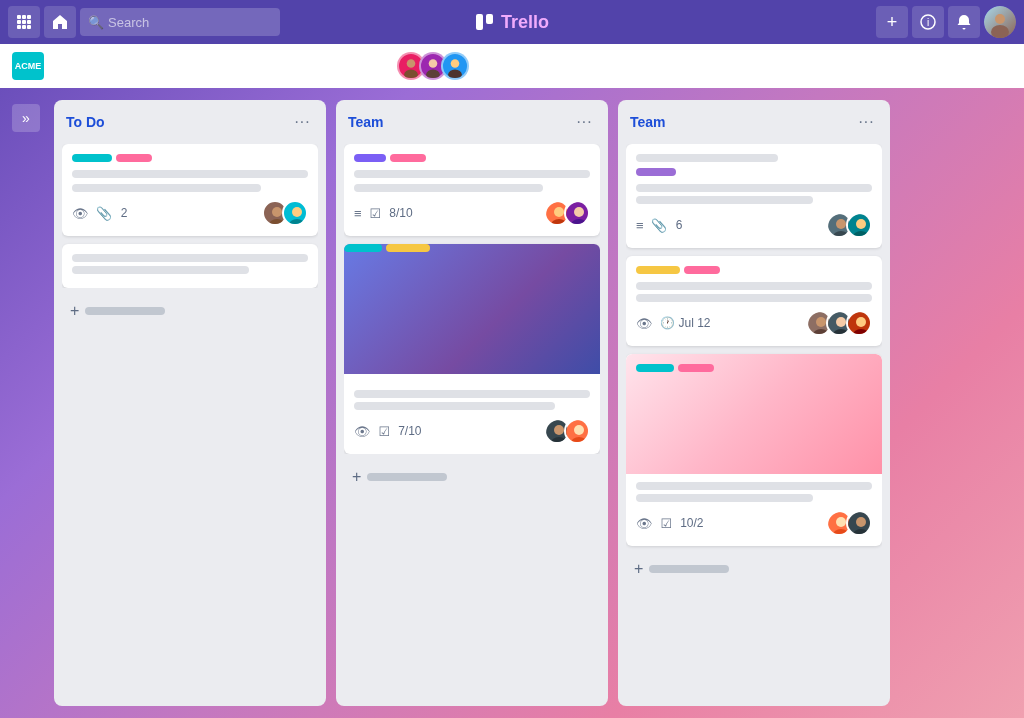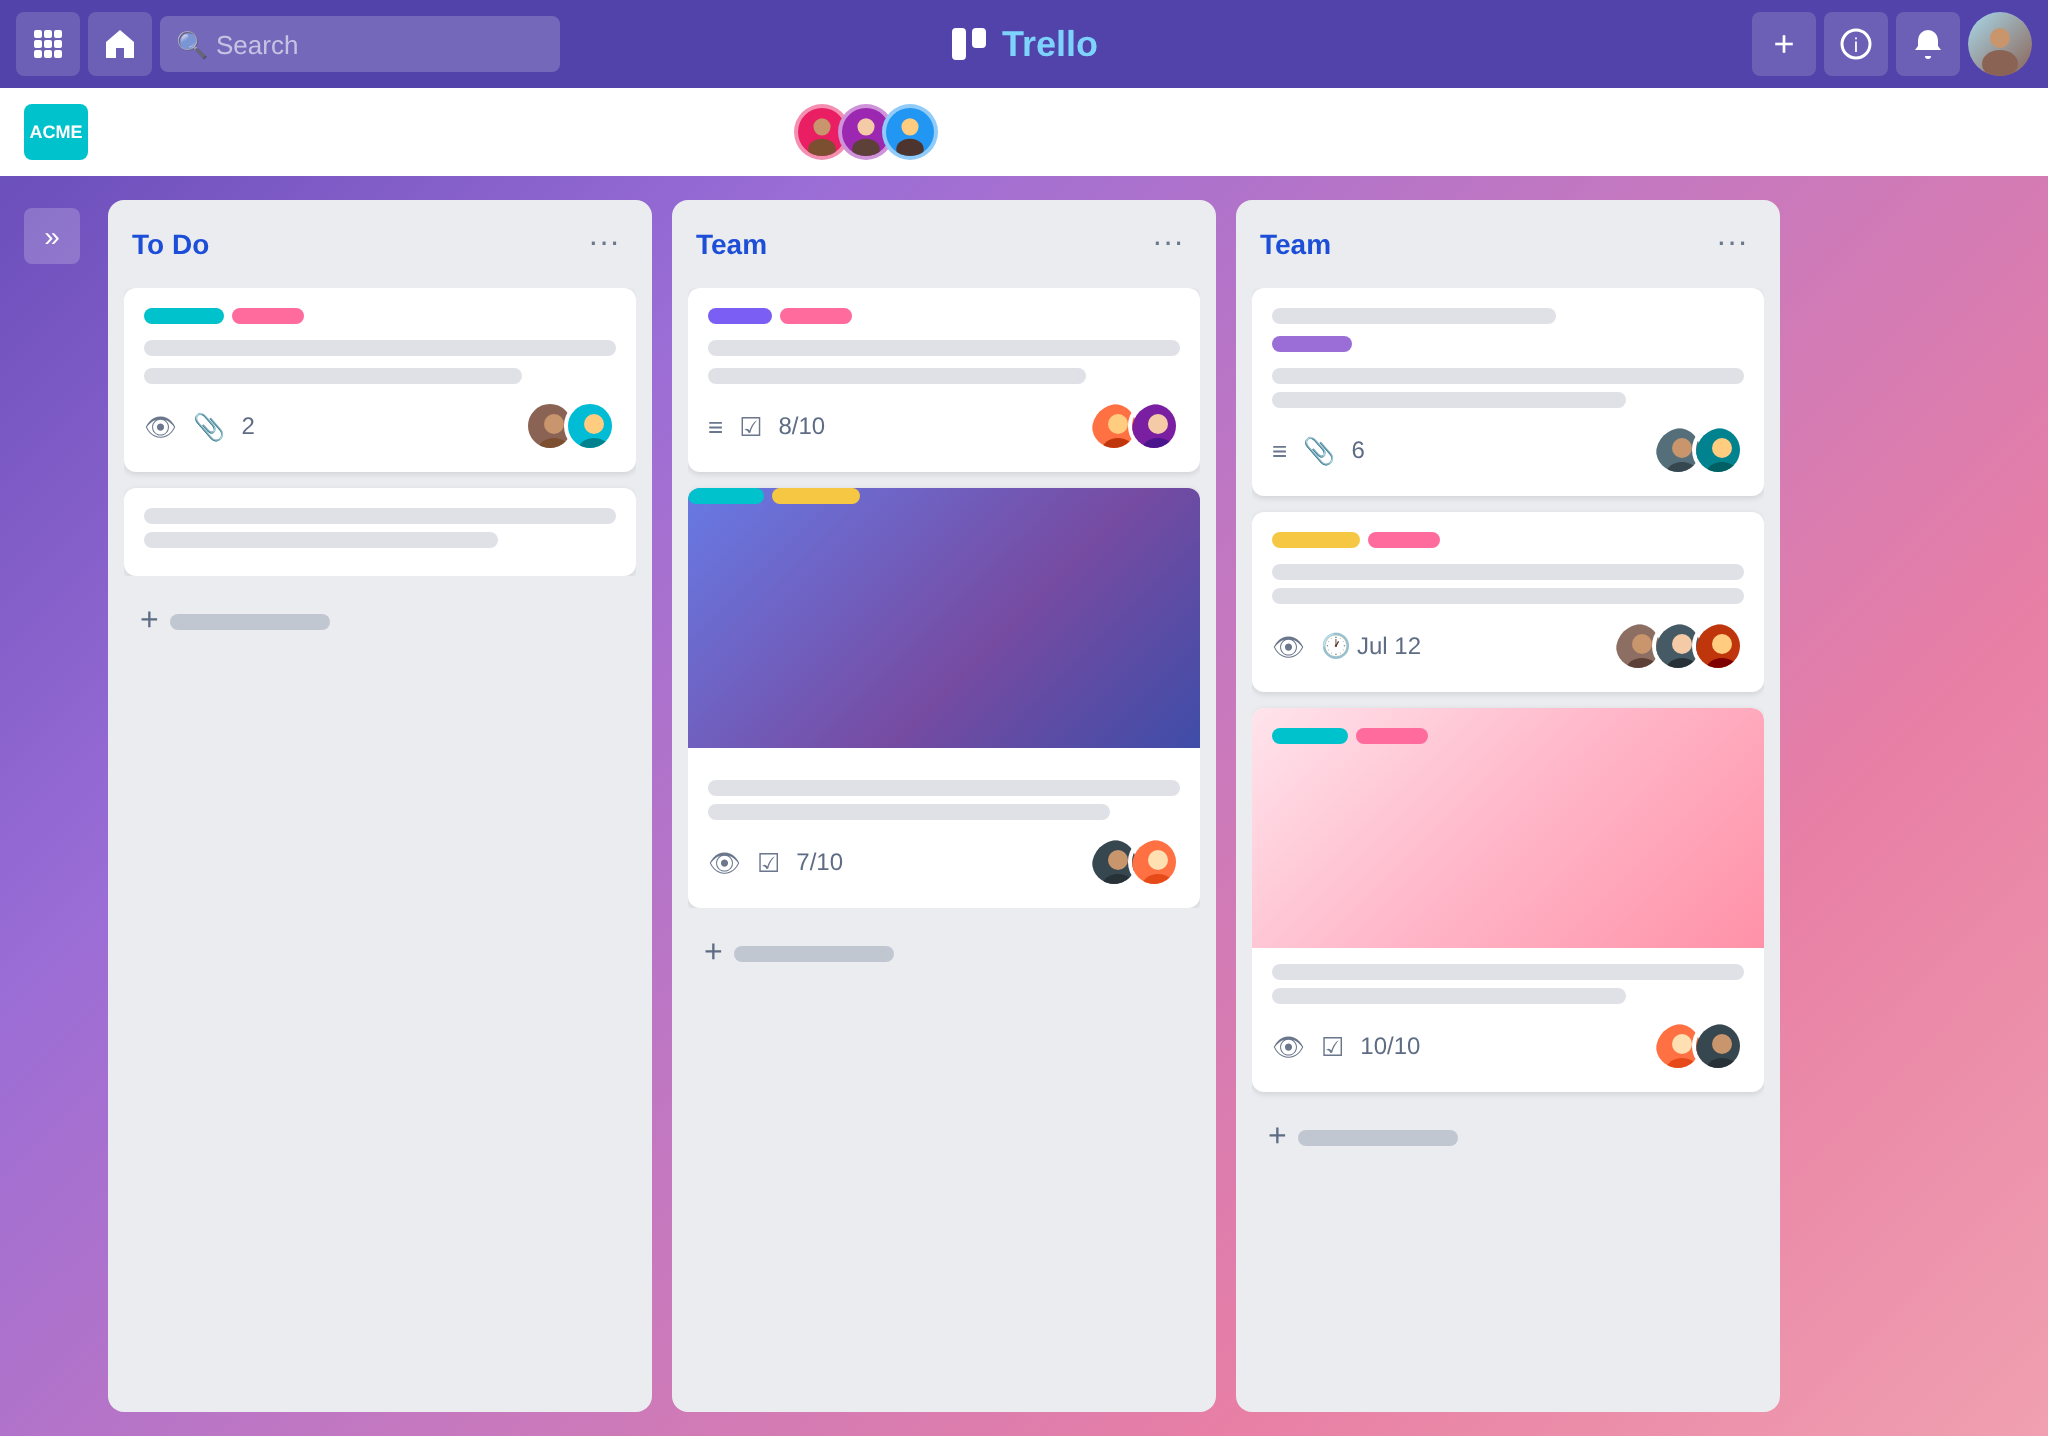--- a/index.html
+++ b/index.html
@@ -292,21 +292,21 @@
       height: 8px; border-radius: 4px;
       background: #DFE1E6;
       margin-bottom: 4px;
     }
     .card-line.w100 { width: 100%; }
     .card-line.w75 { width: 75%; }
     .card-line.w60 { width: 60%; }
     .card-line.w85 { width: 85%; }
 
     
-    .topbar-center { position: absolute; left: 50%; transform: translateX(-50%); display: flex; align-items: center; gap: 6px; color: #7dd3fc; font-size: 18px; font-weight: 700; }
+    .topbar-center { position: absolute; left: 50%; transform: translateX(-50%); display: flex; align-items: center; gap: 6px; color: #f0abfc; font-size: 18px; font-weight: 700; }
 
     .column-scroll { overflow-y: auto; display: flex; flex-direction: column; gap: 8px; max-height: calc(100% - 32px); }
     .column { max-height: 640px; }
 
     
     .date-badge { display: flex; align-items: center; gap: 3px; color: #5E6C84; font-size: 12px; }
     .clock-icon { font-size: 12px; }
   </style>
 </head>
 <body>
@@ -640,21 +640,21 @@
             <div class="label label-pink" style="height:8px;"></div>
           </div>
         </div>
         <div style="padding:8px 10px 10px 10px;">
           <div class="card-line w100" style="margin-bottom:4px;"></div>
           <div class="card-line w75"></div>
           <div class="card-meta" style="margin-top:8px;">
             <div class="card-meta-left">
               <span class="meta-icon">👁</span>
               <span class="meta-icon">☑</span>
-              <span class="meta-text">10/10</span>
+              <span class="meta-text">10/2</span>
             </div>
             <div class="card-avatars">
               <div class="avatar-sm">
                 <svg width="26" height="26" viewBox="0 0 26 26">
                     <circle cx="13" cy="13" r="13" fill="#FF7043"></circle>
                     <circle cx="13" cy="10" r="5" fill="#FFE0B2"></circle>
                     <ellipse cx="13" cy="23" rx="8" ry="6" fill="#E64A19"></ellipse>
                   </svg>
               </div>
               <div class="avatar-sm">

